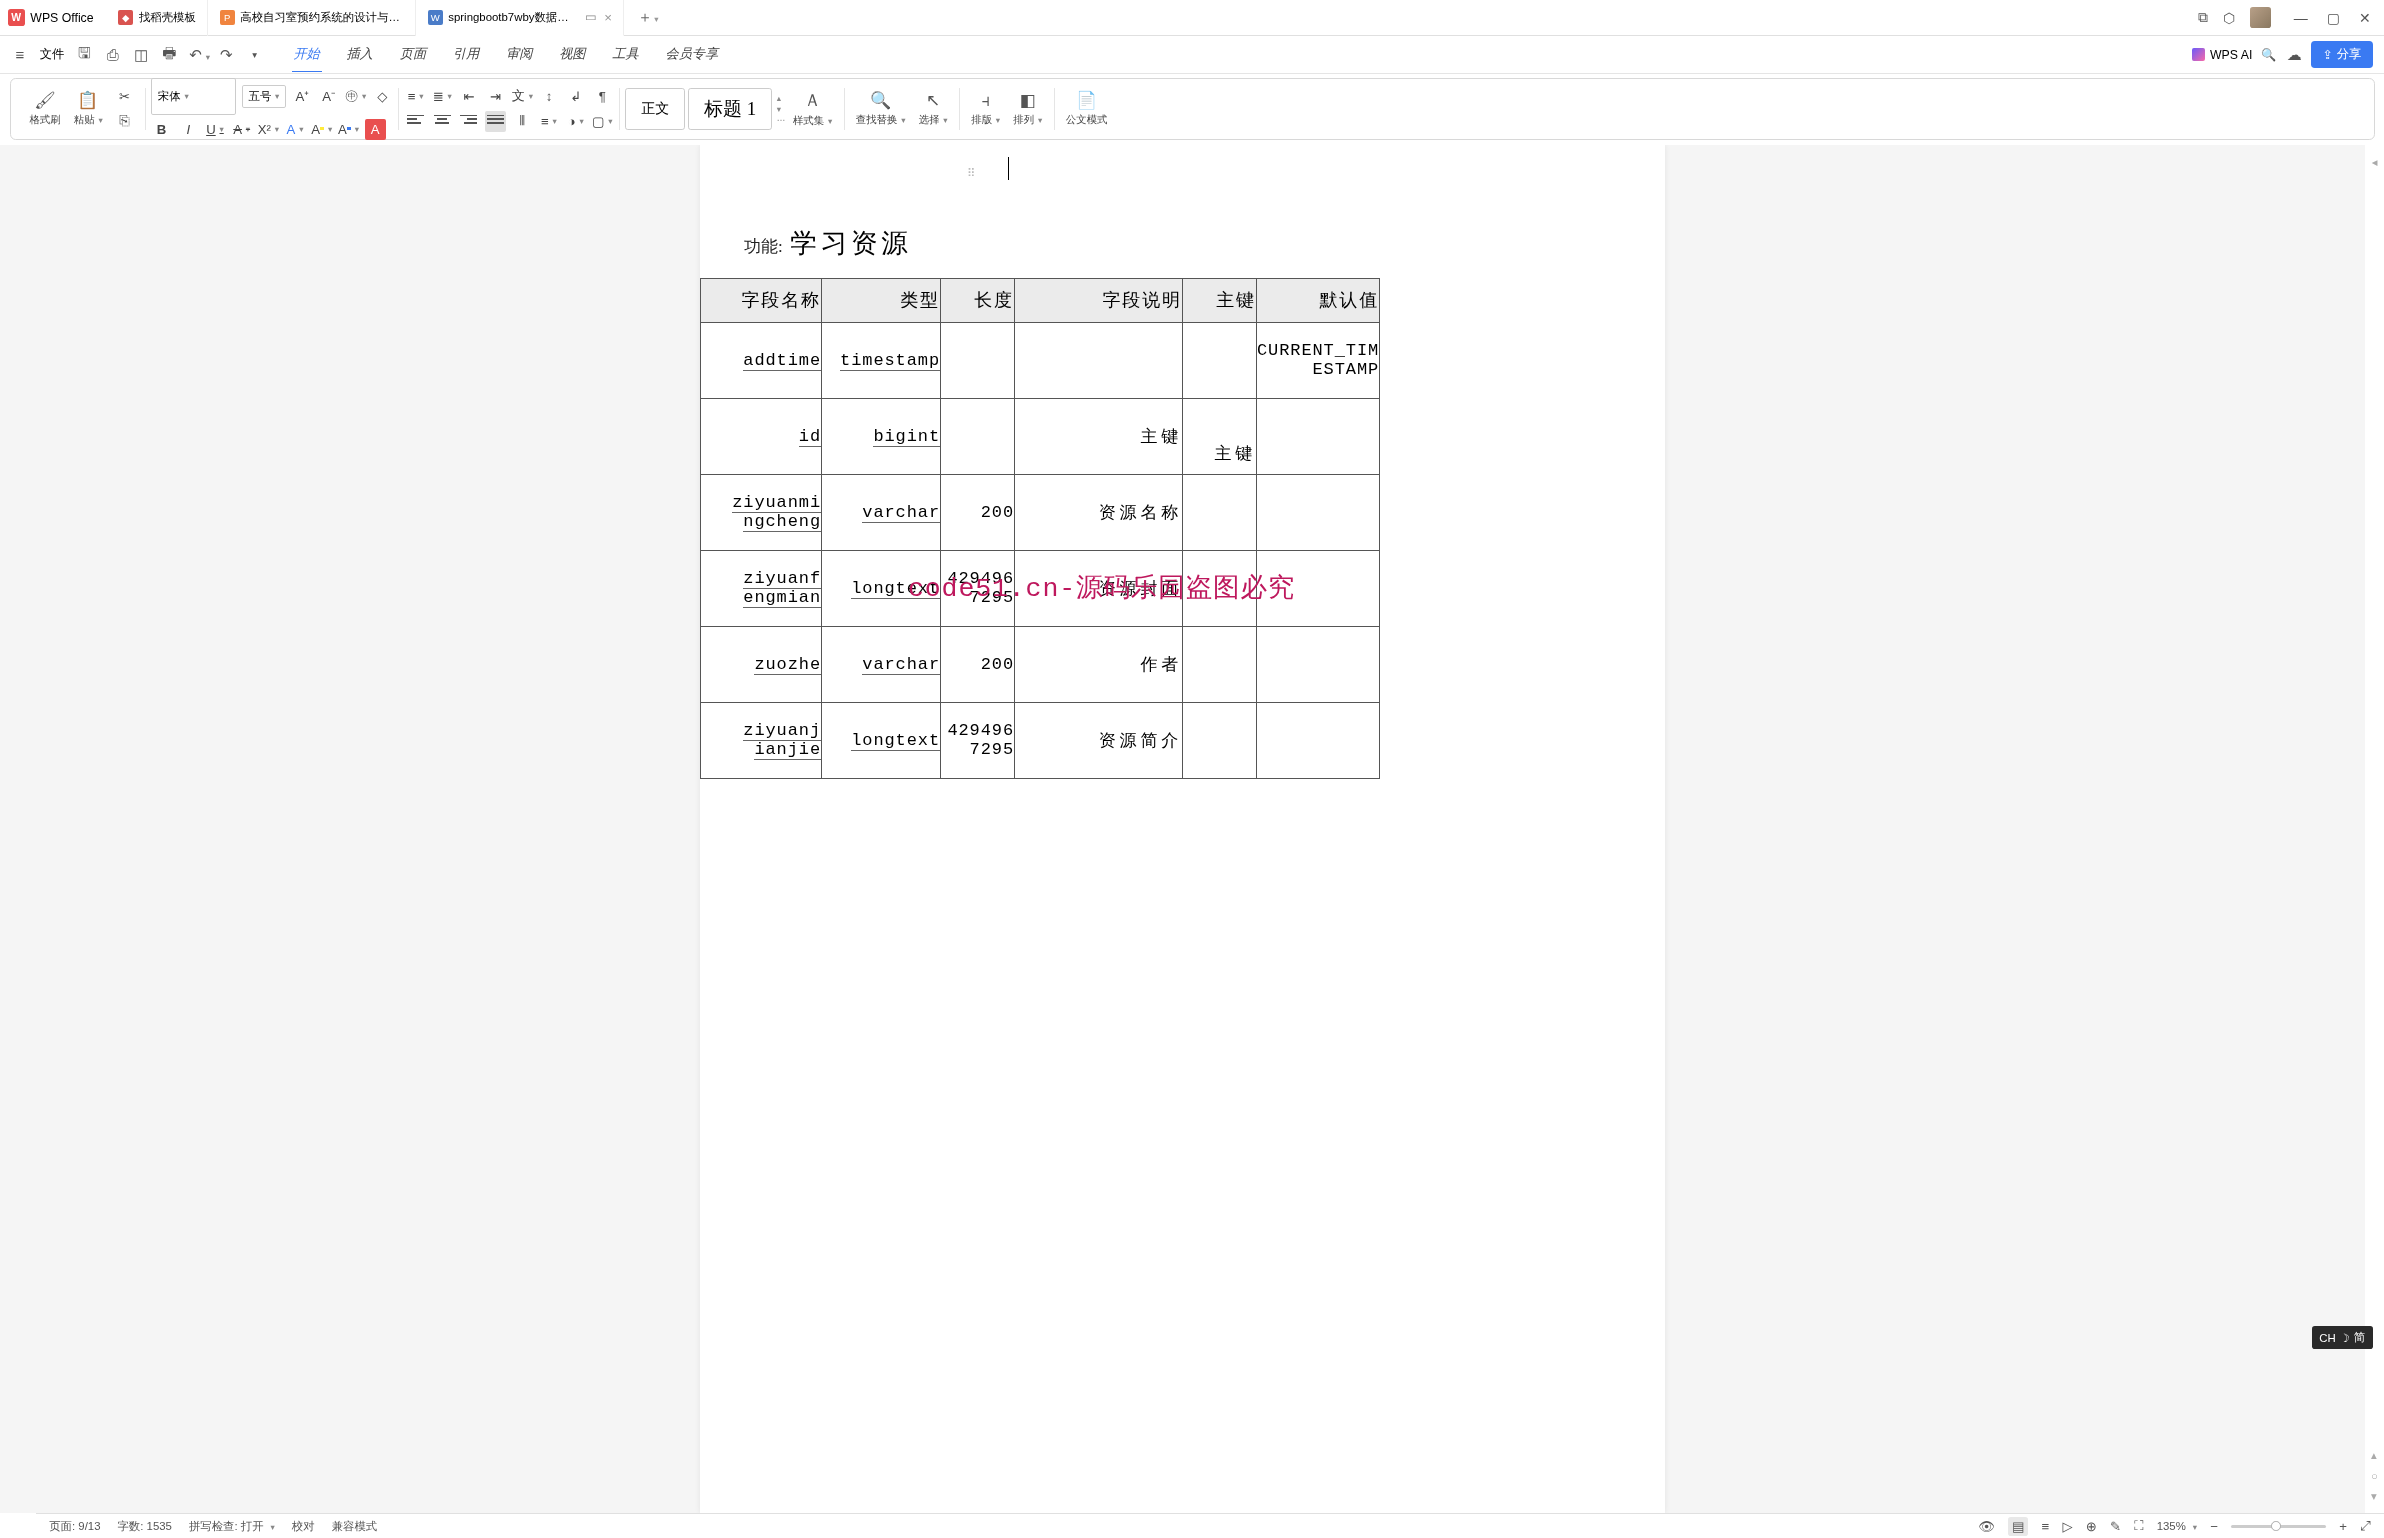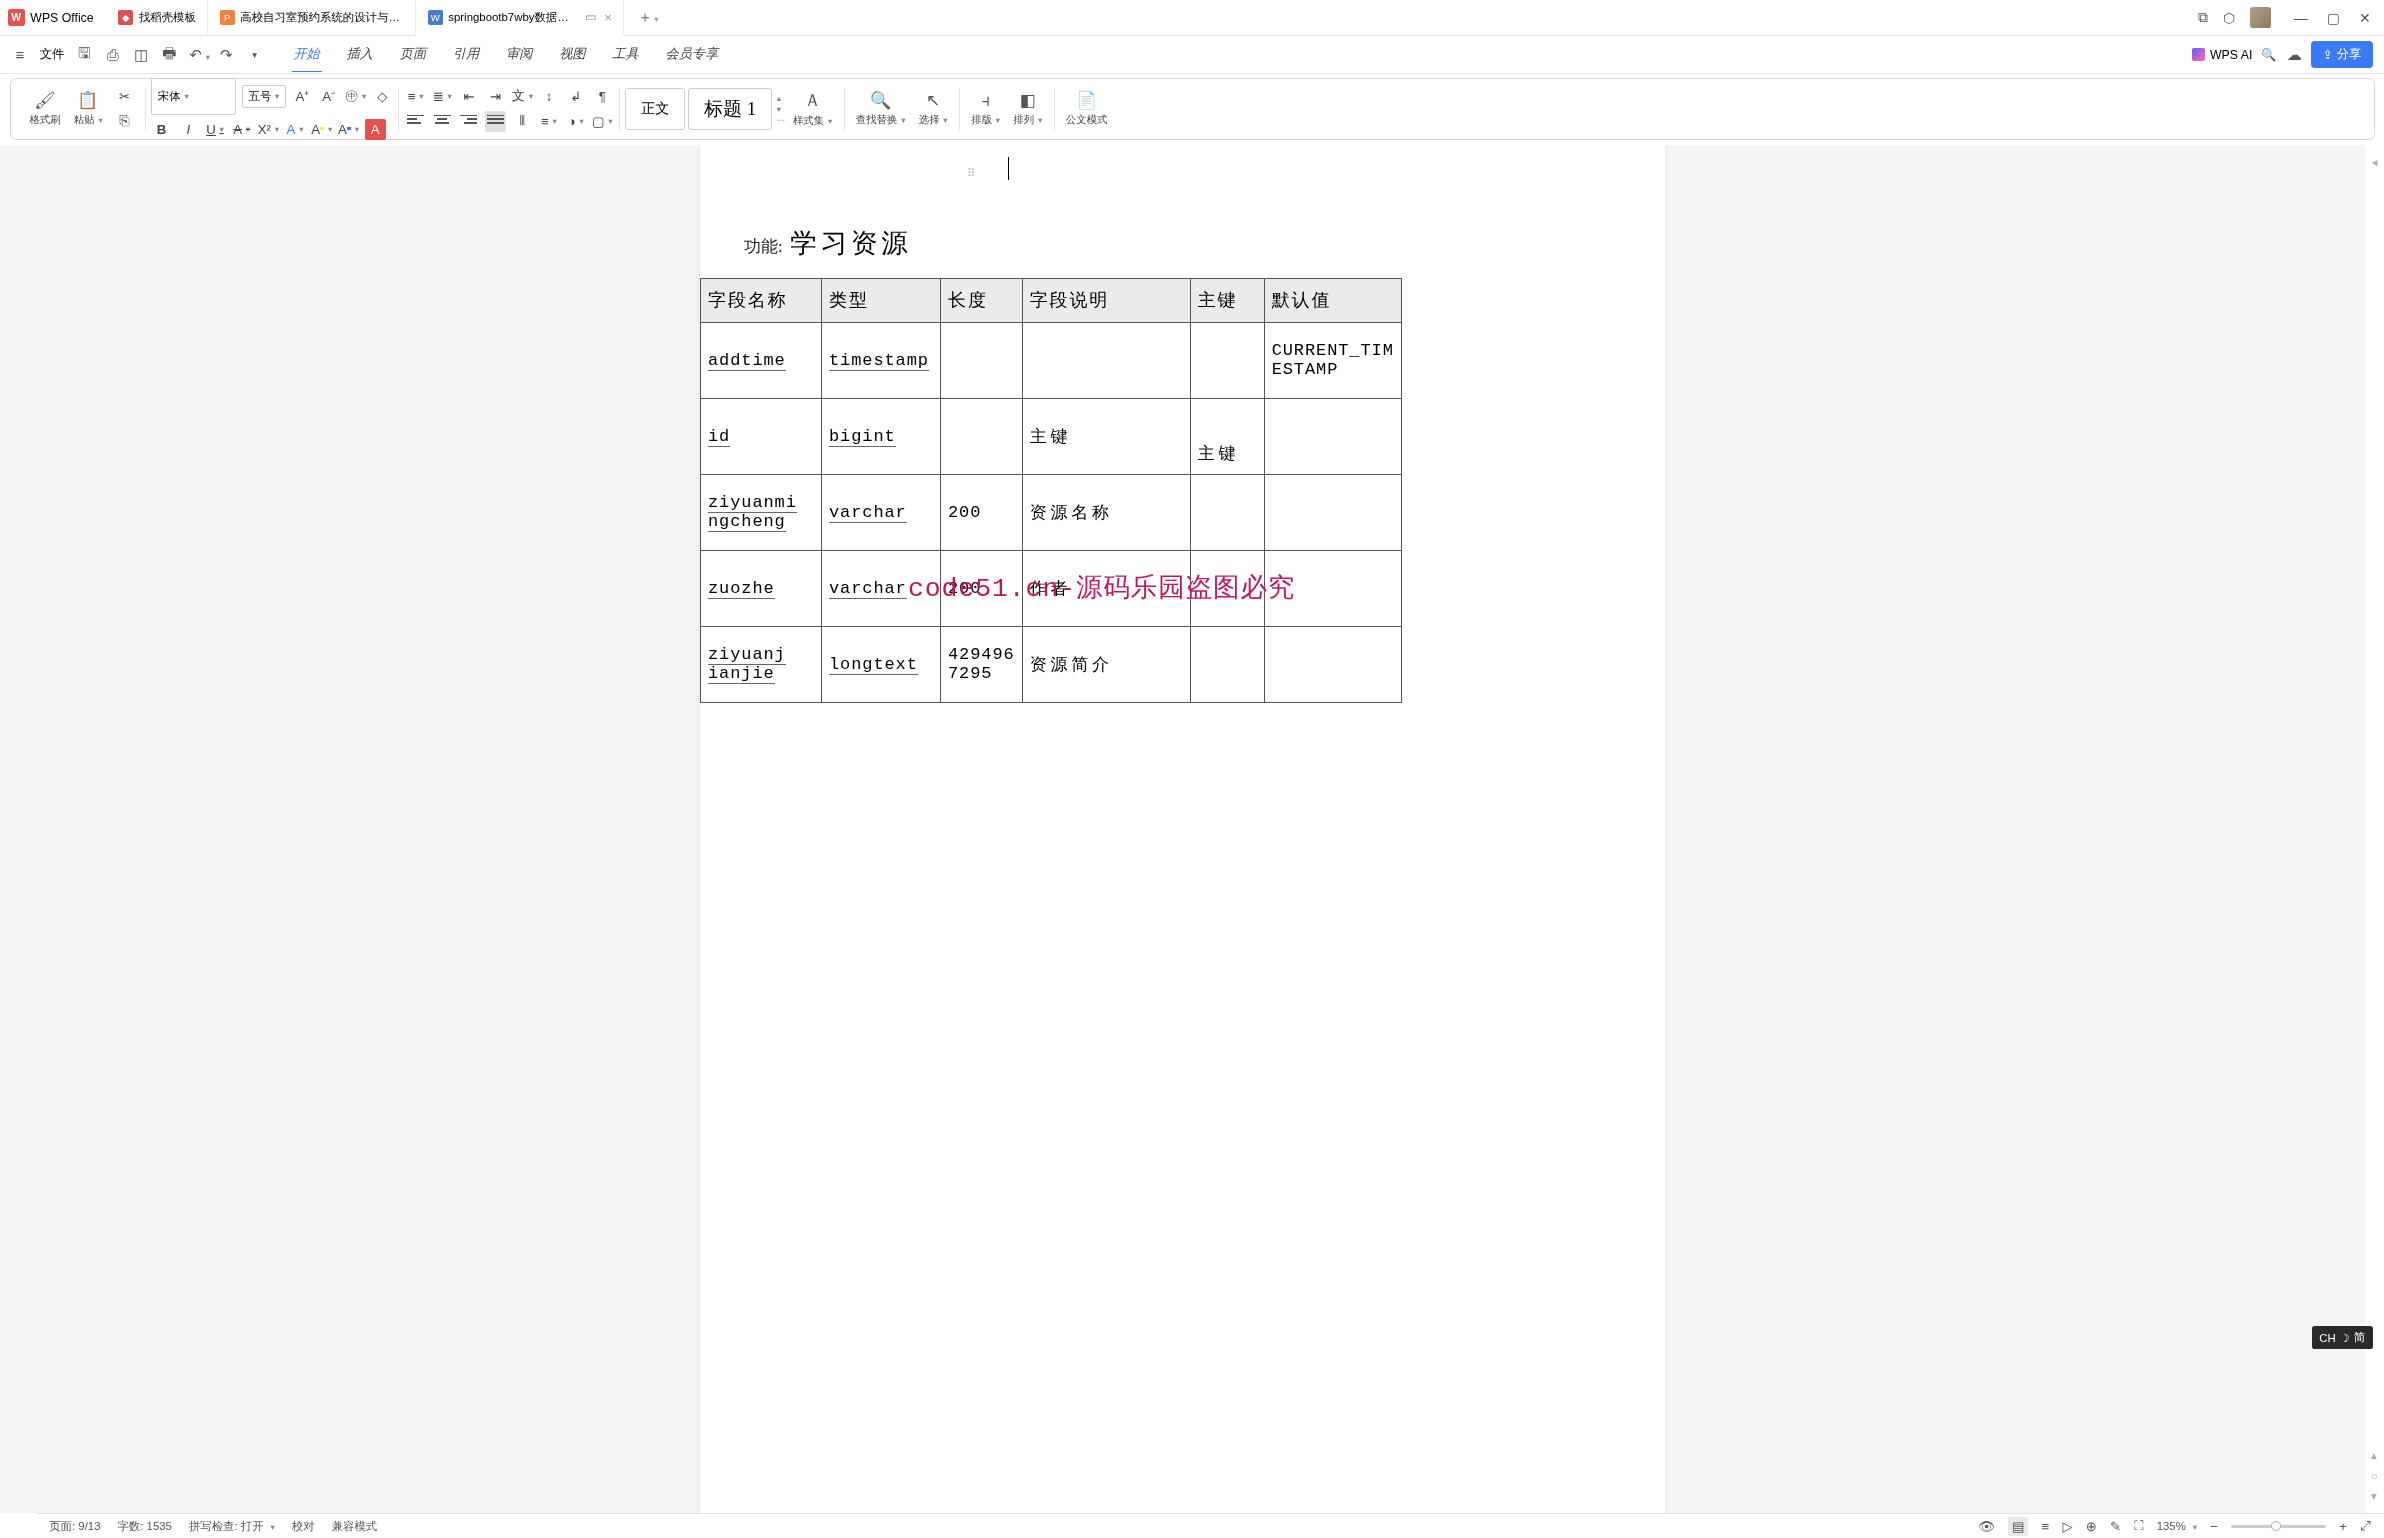--- a/index.html
+++ b/index.html
@@ -67,21 +67,21 @@
 .page { width: 965px; background: #fff; box-shadow: 0 0 5.7px rgba(0,0,0,0.08); padding: 11.4px 0 38px 0; position: relative; margin-top: 0; }
 .page-marks { position: absolute; left: 267px; top: 21px; color: #bbb; font-size: 11.4px; }
 .cursor { position: absolute; left: 308px; top: 11.4px; width: 0.9px; height: 23px; background: #000; }
 .doc-content { padding: 47px 0 0 44px; }
 .def-line { display: flex; align-items: baseline; margin: 11.4px 0 11.4px 0; }
 .def-label { font-size: 17px; color: #222; margin-right: 7.6px; font-family: "宋体", serif; }
 .def-value { font-size: 26.5px; font-family: 'Courier New', monospace; letter-spacing: 0.9px; border-bottom: 0.9px solid #888; }
 .def-value.cn { font-family: "宋体", serif; letter-spacing: 3.8px; border: none; }
 
 .tbl { border-collapse: collapse; margin-top: 17px; margin-left: 0; }
-.tbl th, .tbl td { border: 0.9px solid #555; padding: 7px; text-align: left; vertical-align: middle; font-family: "宋体", 'Courier New', serif; }
+.tbl th, .tbl td { border: 0.9px solid #555; padding: 0; text-align: right; vertical-align: middle; font-family: "宋体", 'Courier New', serif; }
 .tbl th { background: #ebebeb; font-size: 18px; height: 44px; font-weight: normal; letter-spacing: 1.9px; }
 .tbl td { font-size: 17px; height: 76px; }
 .col-name { width: 121px; }
 .col-type { width: 119px; }
 .col-len { width: 74px; }
 .col-desc { width: 168px; }
 .col-pk { width: 74px; }
 .col-def { width: 114px; }
 .underline { border-bottom: 0.9px solid #666; }
 .mono { font-family: 'Courier New', monospace; letter-spacing: 0.9px; }
@@ -372,20 +372,28 @@
     <td class="col-def mono"></td>
                 </tr>
                 <tr style="height: 76px;">
     <td class="col-name"><span class="mono underline">ziyuanmi<br>ngcheng</span></td>
     <td class="col-type"><span class="mono underline">varchar</span></td>
     <td class="col-len mono">200</td>
     <td class="col-desc cn-cell">资源名称</td>
     <td class="col-pk"><span class="cn-cell"></span></td>
     <td class="col-def mono"></td>
                 </tr>
+                <tr style="height: 76px;">
+    <td class="col-name"><span class="mono underline">ziyuanf<br>engmian</span></td>
+    <td class="col-type"><span class="mono underline">longtext</span></td>
+    <td class="col-len mono">429496<br>7295</td>
+    <td class="col-desc cn-cell">资源封面</td>
+    <td class="col-pk"><span class="cn-cell"></span></td>
+    <td class="col-def mono"></td>
+                </tr>
                 <tr style="height: 45px;">
     <td class="col-name"><span class="mono underline">zuozhe</span></td>
     <td class="col-type"><span class="mono underline">varchar</span></td>
     <td class="col-len mono">200</td>
     <td class="col-desc cn-cell">作者</td>
     <td class="col-pk"><span class="cn-cell"></span></td>
     <td class="col-def mono"></td>
                 </tr>
                 <tr style="height: 76px;">
     <td class="col-name"><span class="mono underline">ziyuanj<br>ianjie</span></td>

